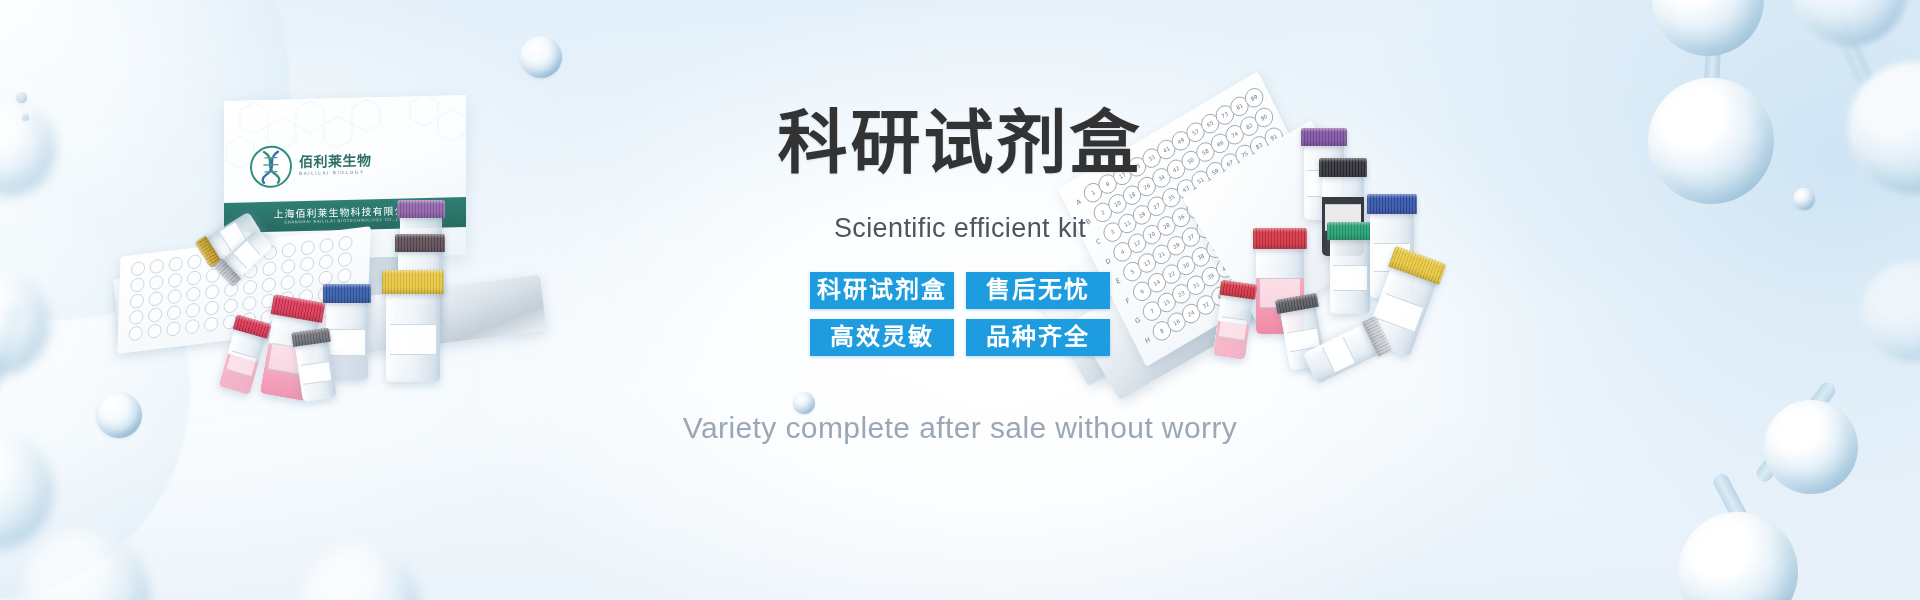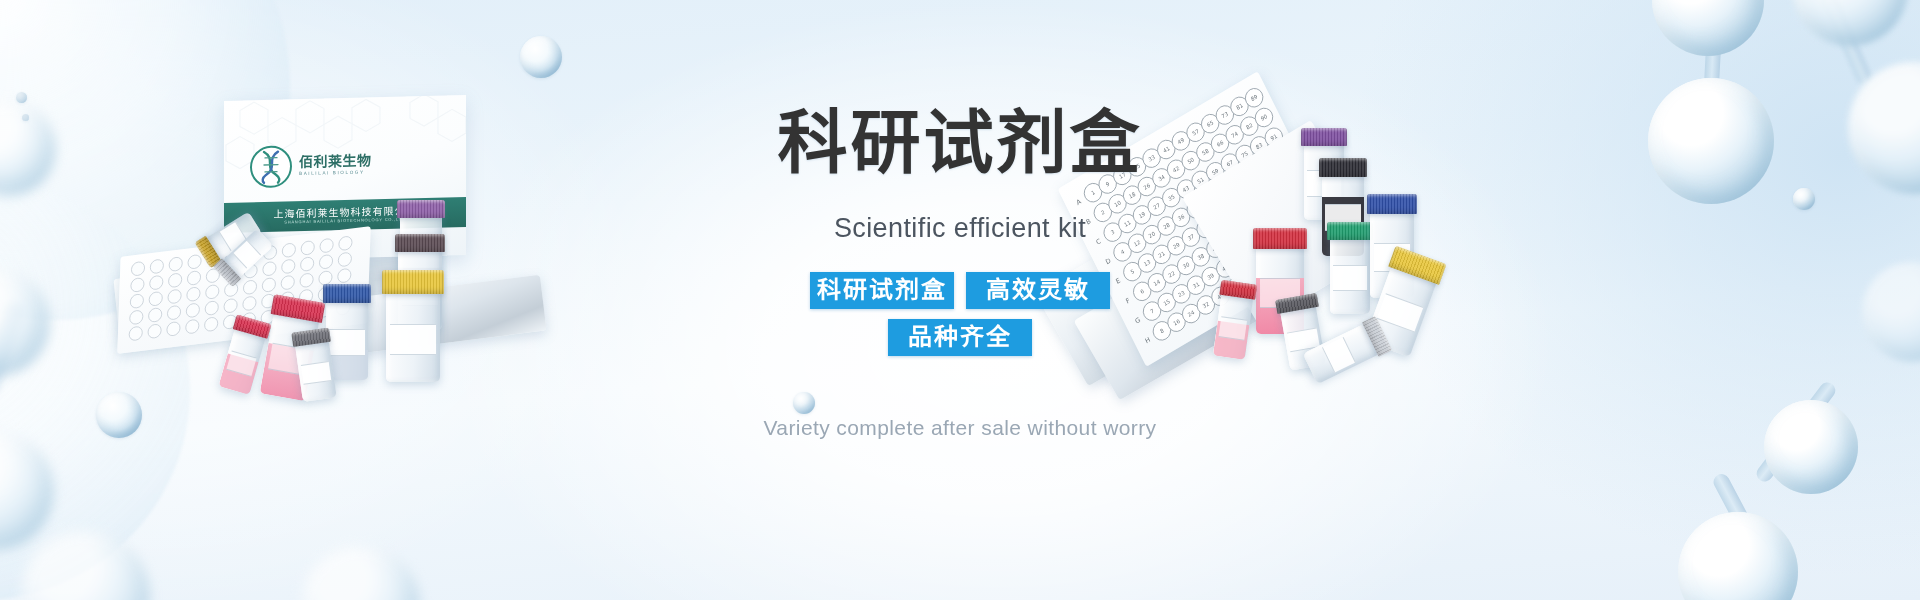--- a/index.html
+++ b/index.html
@@ -147,21 +147,21 @@
   .tag{
     width:144px; height:37px; line-height:37px;
     background:#1E9CE0;
     color:#ffffff; font-size:24px; font-weight:bold; letter-spacing:2px;
     font-family:"DejaVu Sans","Liberation Sans",sans-serif;
     box-shadow:0 1px 3px rgba(30,120,190,.3);
   }
 
   .slogan{
     position:absolute; left:0; right:0; top:408px;
-    font-size:21px; line-height:32px; color:#9aa7b4; letter-spacing:.4px; white-space:nowrap;
+    font-size:30px; line-height:32px; color:#9aa7b4; letter-spacing:.4px; white-space:nowrap;
   }
 </style>
 </head>
 <body>
 
 <div class="banner">
 
   <div class="decor">
 
     <div class="bigbubble" style="left:-180px;top:-150px;width:470px;height:470px;"></div>
@@ -647,20 +647,21 @@
   </div>
 
   <div class="content">
 
     <h1 class="title">科研试剂盒</h1>
 
     <p class="subtitle">Scientific efficient kit</p>
 
     <div class="tags">
       <div class="tag">科研试剂盒</div>
+      <div class="tag">售后无忧</div>
       <div class="tag">高效灵敏</div>
       <div class="tag">品种齐全</div>
     </div>
 
     <div class="slogan">
       <div>Variety complete after sale without worry</div>
     </div>
   </div>
 
 </div>

